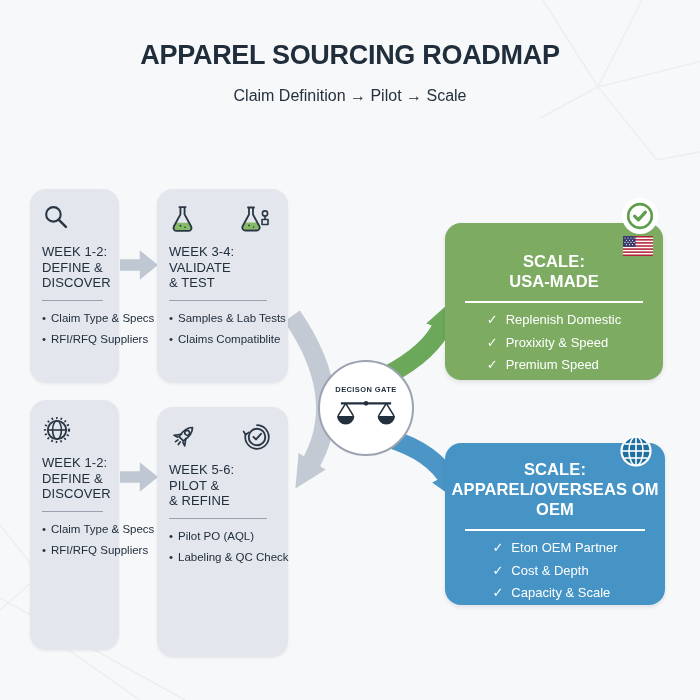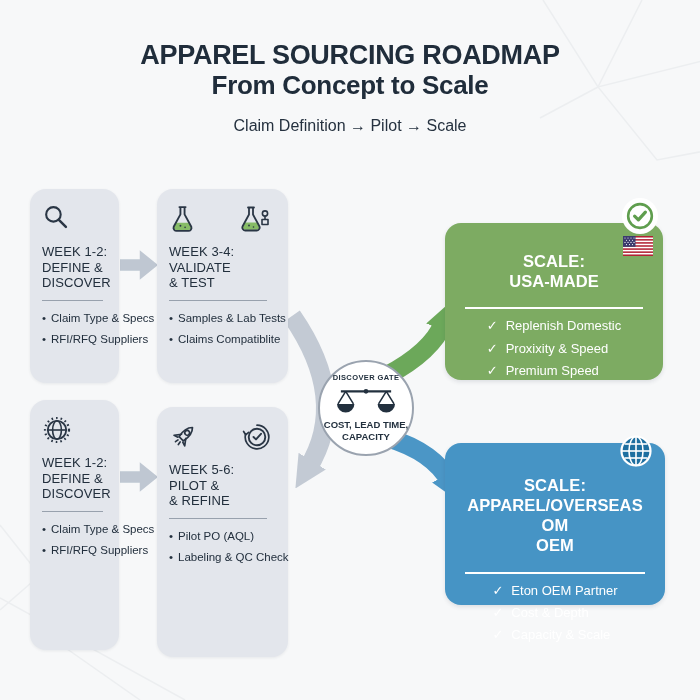--- a/index.html
+++ b/index.html
@@ -38,21 +38,21 @@
         background:#ffffff;border:2px solid #9aa3af;box-sizing:border-box;z-index:3;
         display:flex;flex-direction:column;align-items:center;justify-content:center;color:#22303e;text-align:center;}
   .gate-label{font-size:7.5px;font-weight:700;letter-spacing:.4px;}
   .gate-criteria{font-size:9.5px;font-weight:700;line-height:1.25;}
 
   
   .outcome{position:absolute;border-radius:16px;color:#ffffff;z-index:2;box-sizing:border-box;
            padding-top:16px;text-align:center;box-shadow:0 2px 4px rgba(40,50,70,.12);}
   .o1{left:445px;top:223px;width:218px;height:157px;background:#7dab62;}
   .o2{left:445px;top:443px;width:220px;height:162px;background:#4694c5;}
-  .outcome h2{margin:16px;font-size:16.5px;font-weight:700;line-height:1.22;letter-spacing:.1px;}
+  .outcome h2{margin:0;font-size:16.5px;font-weight:700;line-height:1.22;letter-spacing:.1px;}
   .o1 h2{margin-top:12px;}
   .outcome .rule2{border:none;border-top:2px solid #ffffff;width:82%;margin:10px auto 9px auto;}
   .check-list{width:fit-content;margin:0 auto;text-align:left;}
   .check-row{display:flex;gap:8px;font-size:13px;line-height:1.25;margin-bottom:6px;white-space:nowrap;}
 
   .badge{position:absolute;right:5px;top:-25px;width:36px;height:36px;border-radius:50%;background:#ffffff;
          display:flex;align-items:center;justify-content:center;}
   .flag{position:absolute;right:10px;top:13px;width:30px;height:20px;}
   .globe-badge{position:absolute;right:10px;top:-11px;width:38px;height:38px;}
 
@@ -87,21 +87,20 @@
         <path d="M0 0 L10 5 L0 10 z" fill="#4b96c6"></path>
       </marker>
     </defs>
     <path d="M292 316 Q350 400 308 468" fill="none" stroke="#c3cad4" stroke-width="19" marker-end="url(#mGray)"></path>
     <path d="M386 376 Q432 352 444 322" fill="none" stroke="#6ca85a" stroke-width="19" marker-end="url(#mGreen)"></path>
     <path d="M388 438 Q434 452 450 482" fill="none" stroke="#4b96c6" stroke-width="19" marker-end="url(#mBlue)"></path>
   </svg>
 
   <div class="header">
     <div class="title1">APPAREL SOURCING ROADMAP</div>
-    <div class="title2">From Concept to Scale</div>
     <div class="subtitle">Claim Definition → Pilot → Scale</div>
   </div>
 
   <div class="block-arrow a1"></div>
   <div class="block-arrow a2"></div>
 
   <div class="phase p1">
     <div class="icon-row">
       <svg width="27" height="27" viewBox="0 0 26 26">
         <circle cx="11" cy="10" r="7" fill="none" stroke="#2a3645" stroke-width="2"></circle>
@@ -210,33 +209,29 @@
       <span class="bullet-glyph">•</span>
       <span>Pilot PO (AQL)</span>
     </div>
     <div class="bullet-row">
       <span class="bullet-glyph">•</span>
       <span>Labeling &amp; QC Check</span>
     </div>
   </div>
 
   <div class="gate">
-    <div class="gate-label">DISCOVER GATE</div>
+    <div class="gate-label">DECISON GATE</div>
     <svg width="58" height="32" viewBox="0 0 60 32" style="margin:3px 0 2px 0;">
       <path d="M4 6 H56" stroke="#22303e" stroke-width="2.4"></path>
       <circle cx="30" cy="6" r="2.4" fill="#22303e"></circle>
       <path d="M9 6 L1 19 M9 6 L17 19" stroke="#22303e" stroke-width="1.6"></path>
       <path d="M0 19 A9 9 0 0 0 18 19 Z" fill="#22303e"></path>
       <path d="M51 6 L43 19 M51 6 L59 19" stroke="#22303e" stroke-width="1.6"></path>
       <path d="M42 19 A9 9 0 0 0 60 19 Z" fill="#22303e"></path>
     </svg>
-    <div class="gate-criteria">
-      <span>COST, LEAD TIME,</span><br>
-      <span>CAPACITY</span>
-    </div>
   </div>
 
   <div class="outcome o1">
     <div class="badge">
       <svg width="28" height="28" viewBox="0 0 26 26">
         <circle cx="13" cy="13" r="11" fill="#ffffff" stroke="#5f9e4e" stroke-width="2.4"></circle>
         <path d="M8 13.2 L11.5 16.6 L18 9.4" fill="none" stroke="#5f9e4e" stroke-width="3" stroke-linecap="round" stroke-linejoin="round"></path>
       </svg>
     </div>
     <svg class="flag" viewBox="0 0 30 20">

